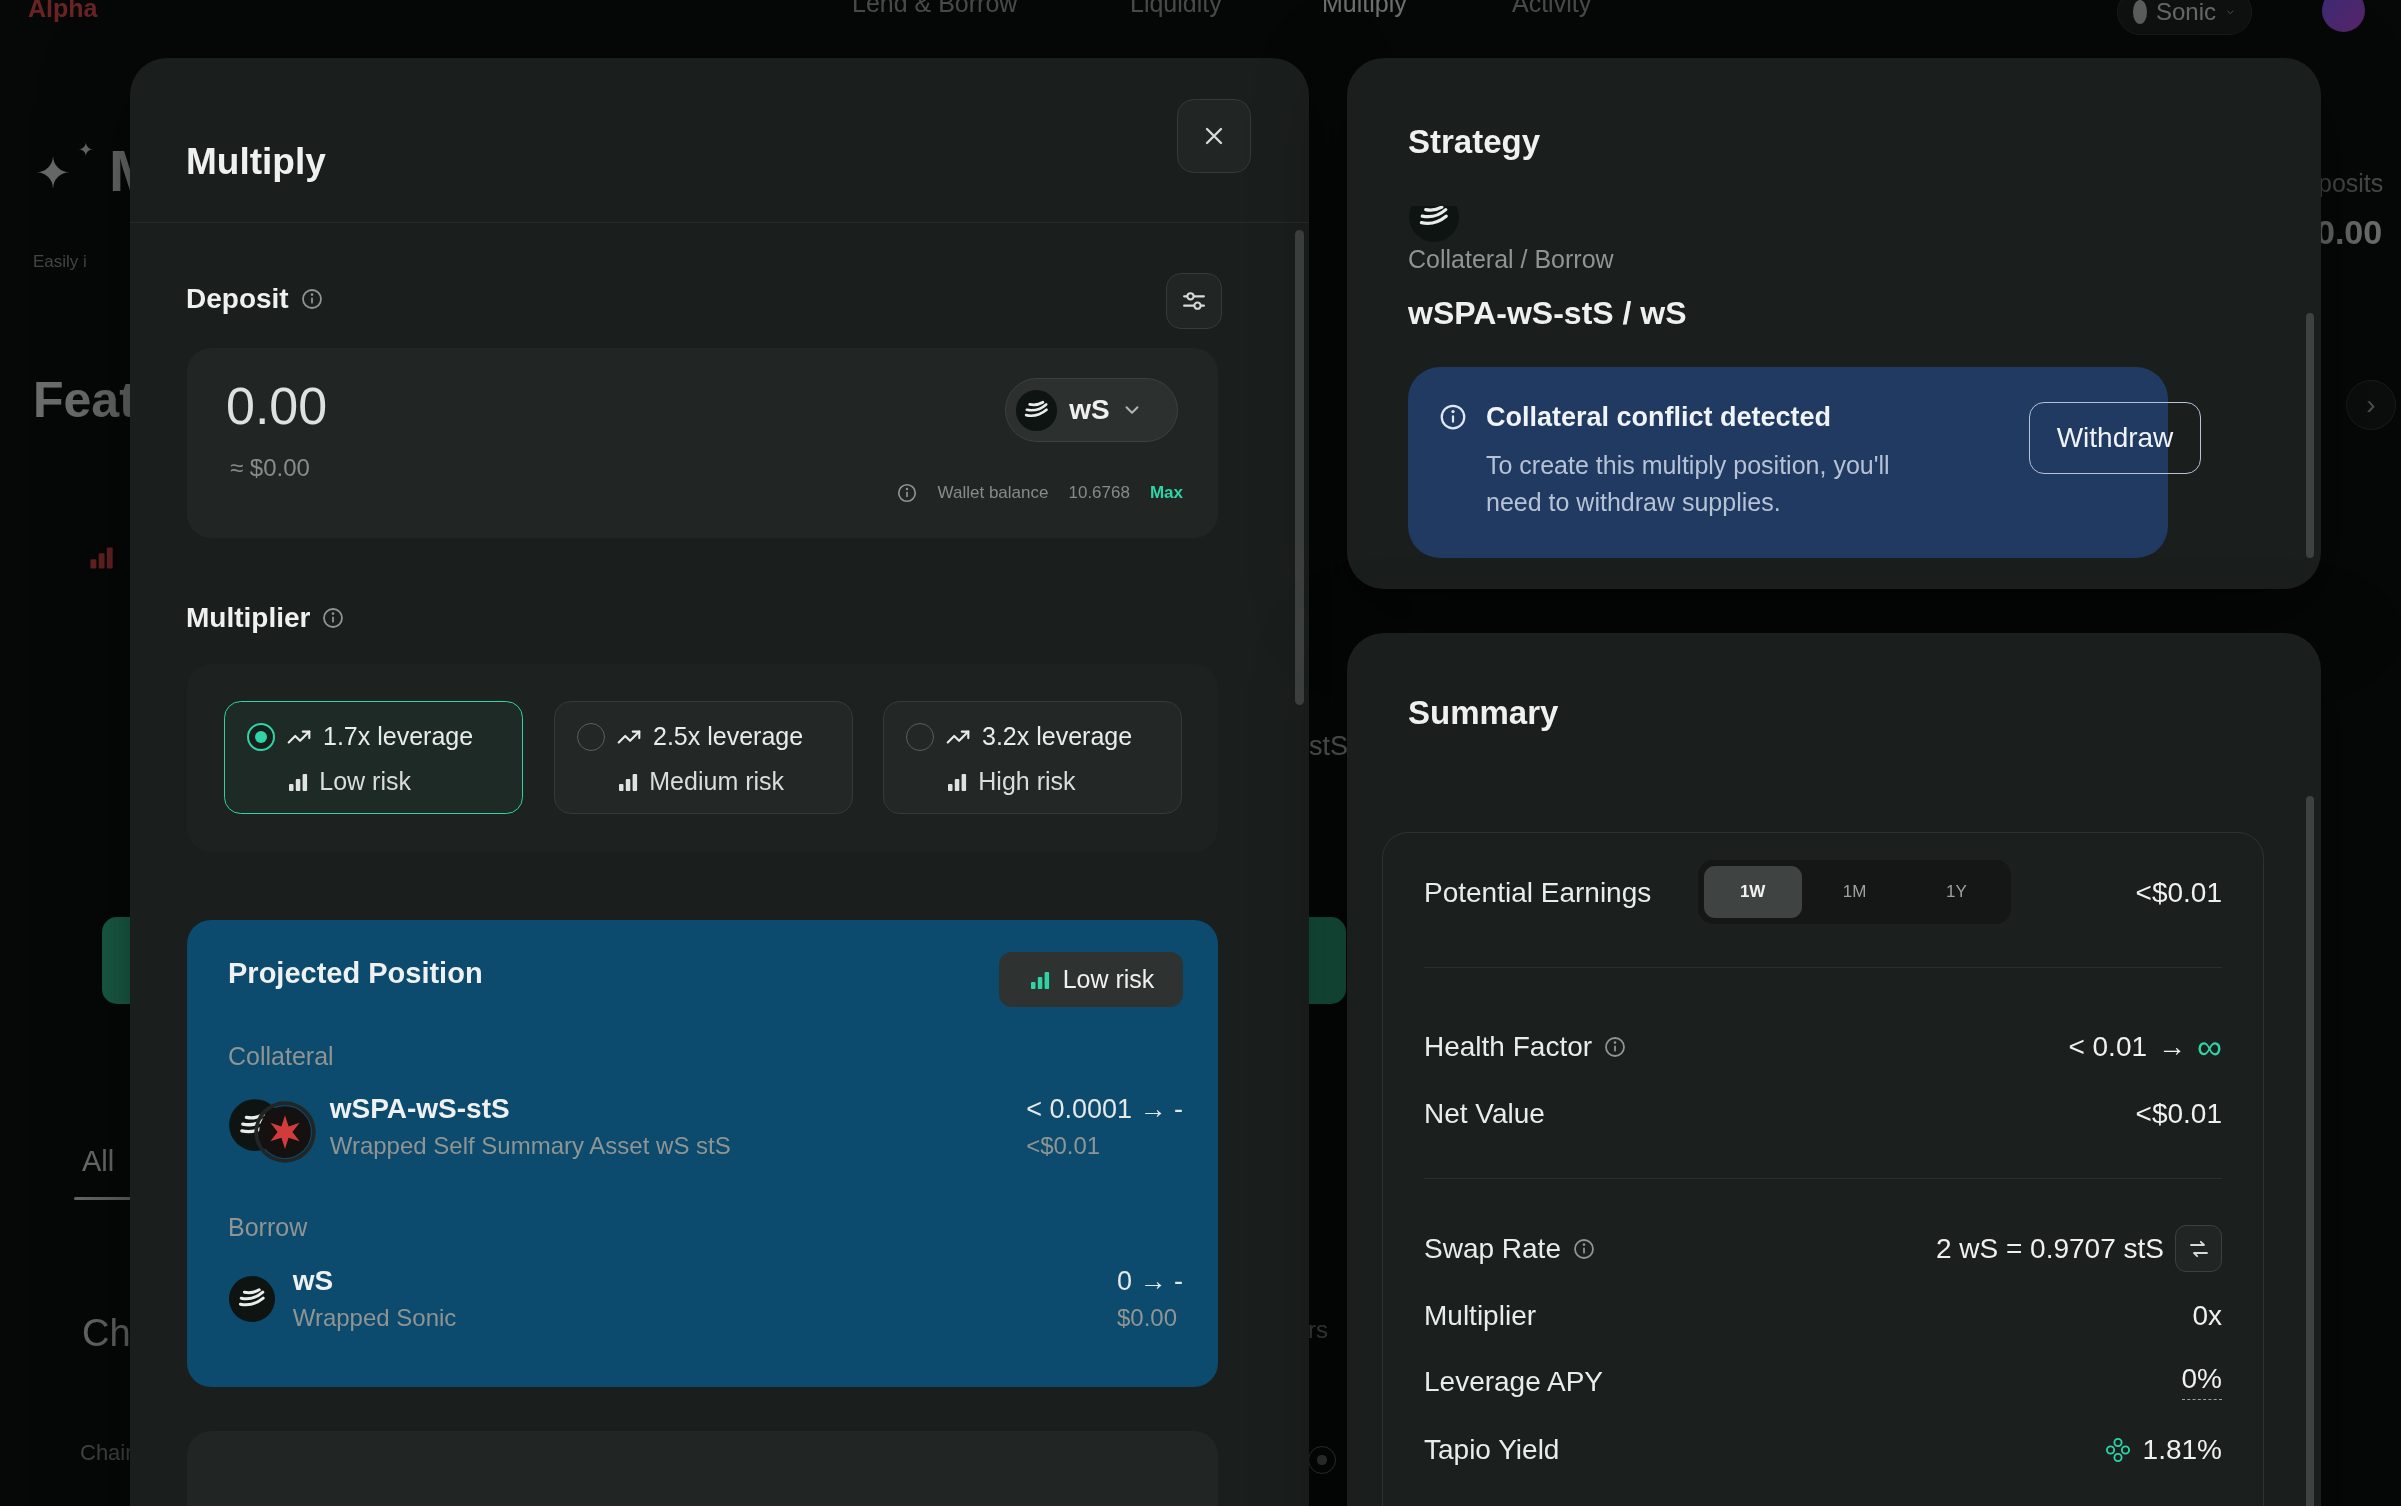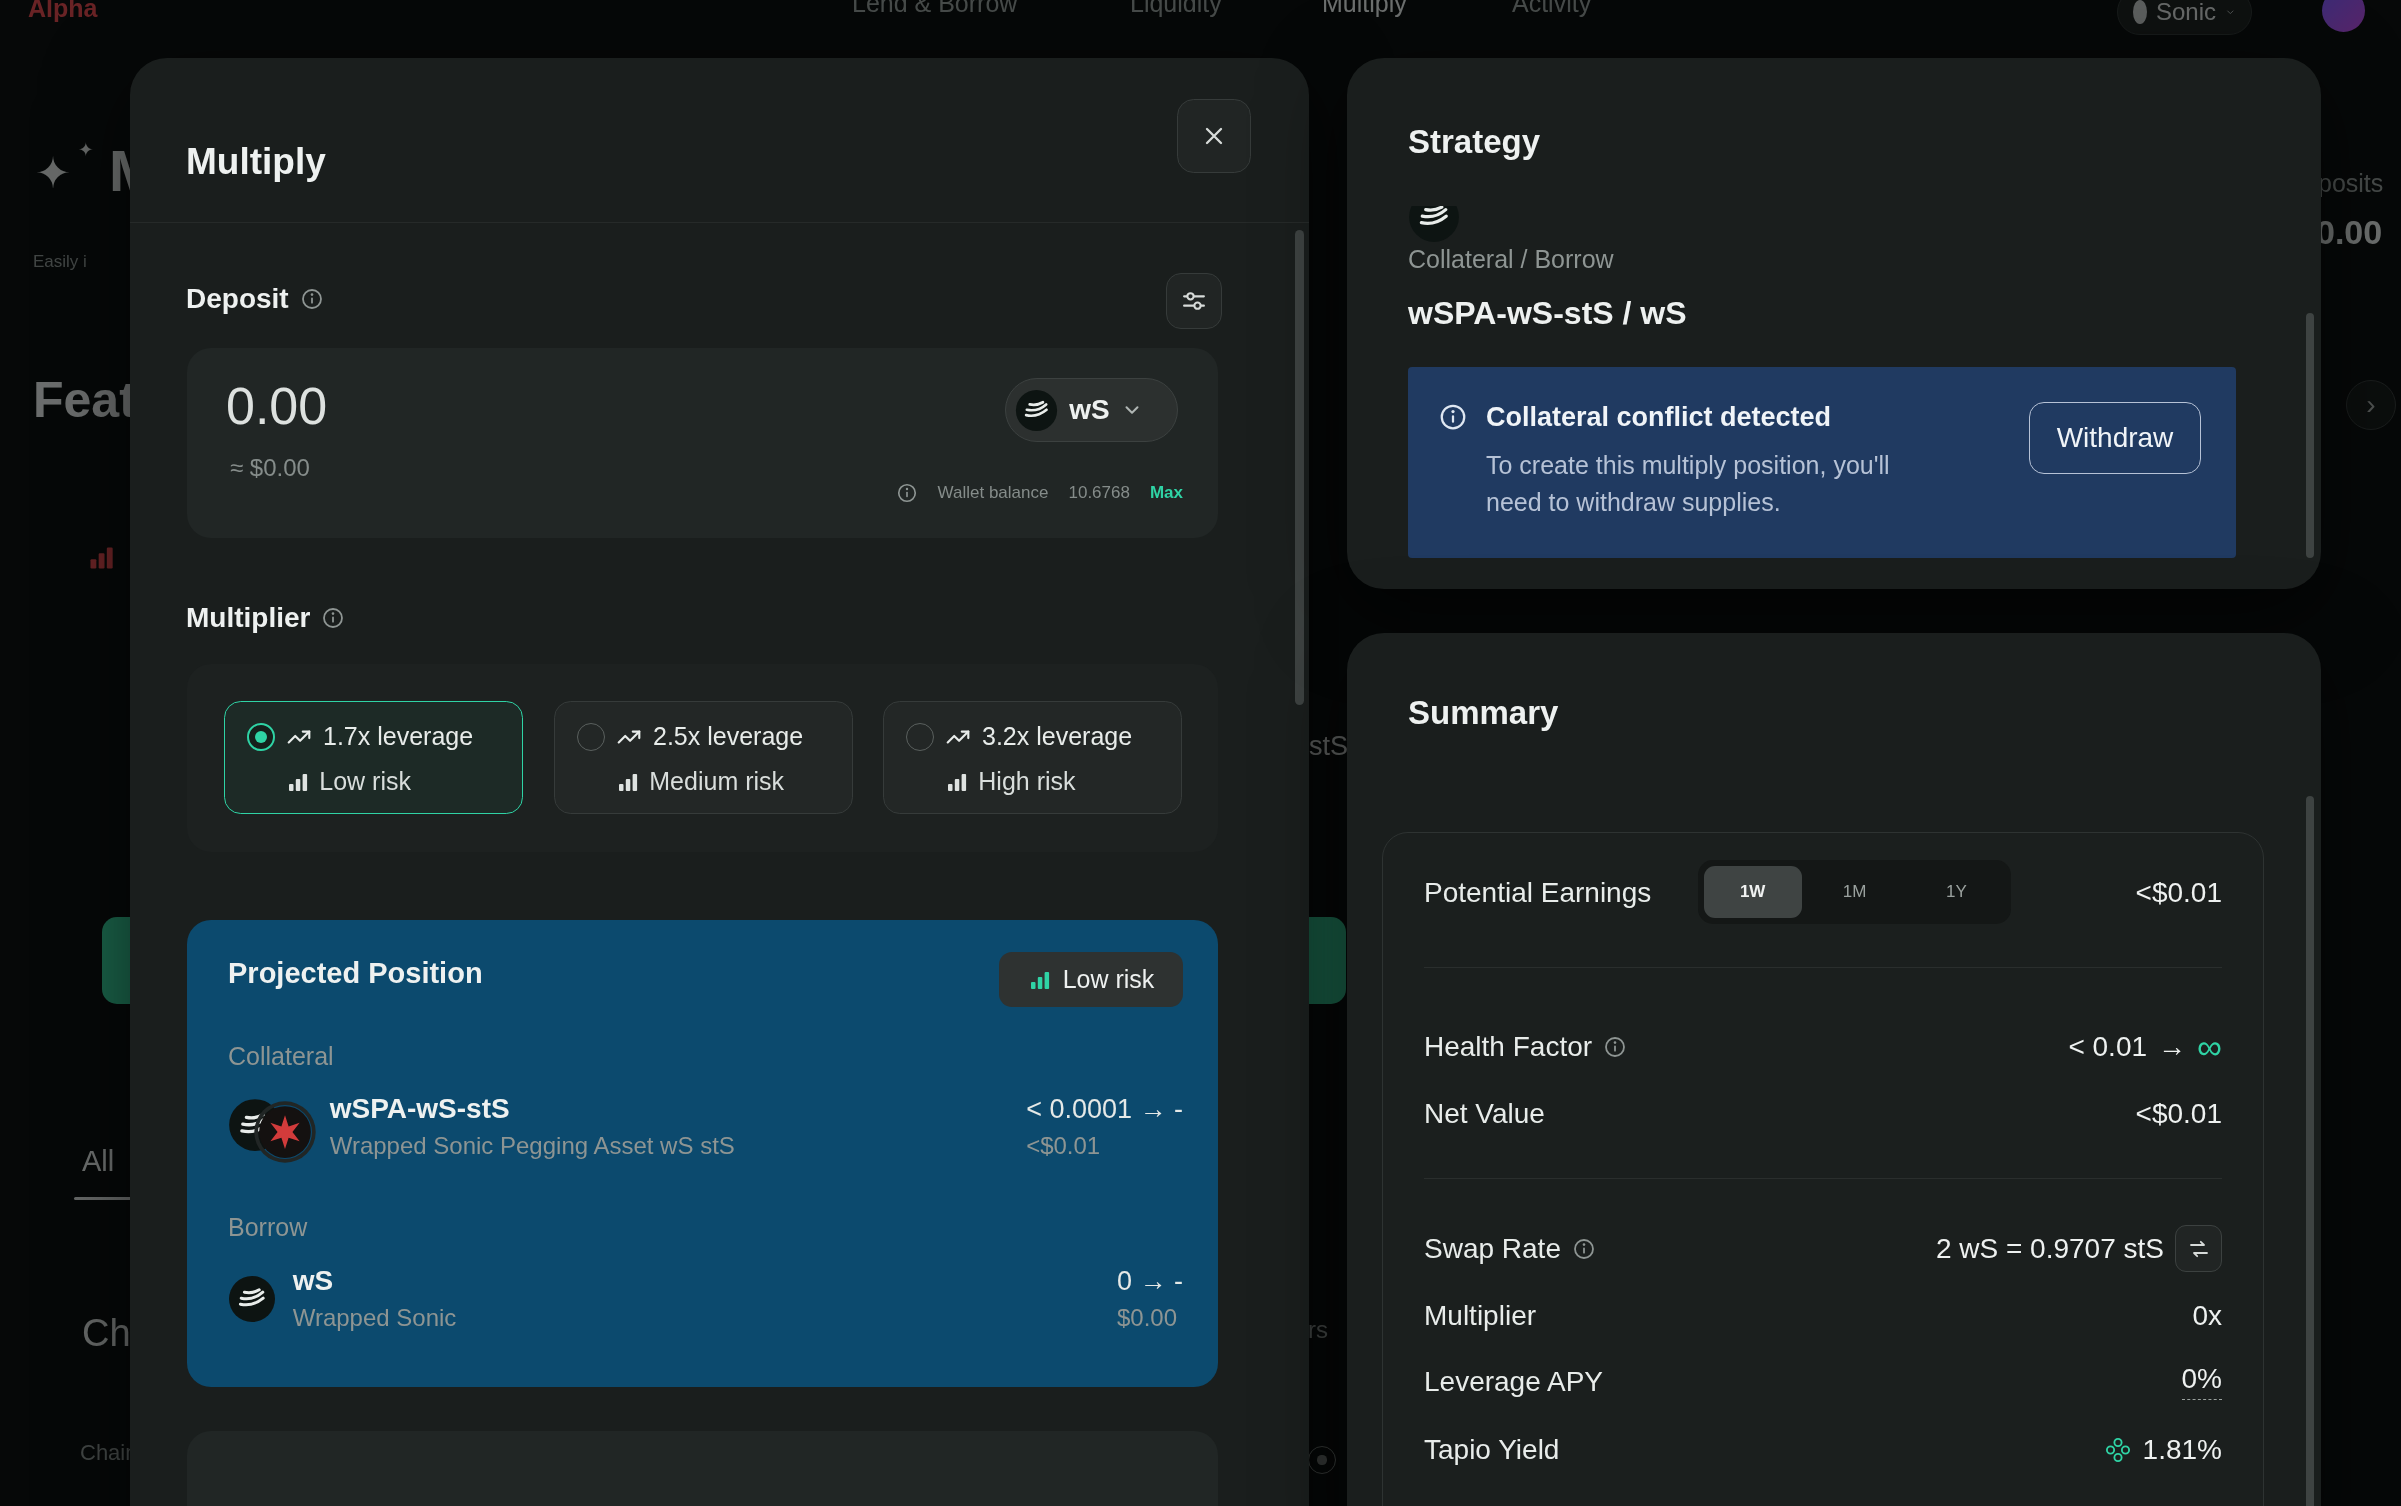--- a/index.html
+++ b/index.html
@@ -95,21 +95,21 @@
   .tok-pair .b{position:absolute;left:0;top:0;}
   .tok-pair .f{position:absolute;left:30px;top:7.4px;border-radius:50%;box-shadow:0 0 0 3.7px #212625;}
   .partial-card{left:57px;top:1373px;width:1031px;height:130px;border-radius:24px;background:#212625;}
 
   
   .strategy{left:1347px;top:58px;width:974px;height:531px;}
   .strat-title{left:61px;top:65px;font-size:33px;font-weight:700;}
   .strat-icon-clip{left:61px;top:148px;width:54px;height:41px;overflow:hidden;}
   .pair-label{left:61px;top:187px;font-size:25px;color:#8e9593;}
   .pair-value{left:61px;top:237px;font-size:32px;font-weight:700;}
-  .alert{left:61px;top:309px;width:828px;height:191px;border-radius:4px;background:#203a61;}
+  .alert{left:61px;top:309px;width:760px;height:191px;border-radius:32px;background:#203a61;}
   .alert-info{left:30px;top:35px;color:#dfe7f2;}
   .alert-title{left:78px;top:35px;font-size:27px;font-weight:700;color:#f0f4f8;}
   .alert-line{left:78px;font-size:25px;color:#b6c2d6;}
   .withdraw-btn{left:621px;top:35px;width:172px;height:72px;border-radius:15px;border:1.9px solid #b6c2d6;
                 background:transparent;display:flex;align-items:center;justify-content:center;
                 font-size:28px;color:#f0f4f8;box-sizing:border-box;cursor:pointer;}
   .strat-scroll{left:959px;top:255px;width:8.4px;height:245px;border-radius:4.6px;background:#3e4342;}
 
   
   .summary{left:1347px;top:633px;width:974px;height:928px;}
@@ -335,21 +335,21 @@
             <circle cx="12" cy="12" r="11.5" fill="#0d1412"></circle>
             <path d="M6.2 14.6c4 .9 8-.2 11.4-3M6.6 11.6c4 .8 7.8-.3 10.8-3M8.2 8.6c2.5.5 5 .2 7.4-1.2" stroke="#e8ecea" stroke-width="1.5" fill="none" stroke-linecap="round"></path>
           </svg>
           <svg class="f" width="54" height="54" viewBox="0 0 24 24">
             <circle cx="12" cy="12" r="11.5" fill="#141110"></circle>
             <path d="M12 4.5l1.6 5 4.9-1.6-3.2 4.1 3.2 4.1-4.9-1.6-1.6 5-1.6-5-4.9 1.6 3.2-4.1-3.2-4.1 4.9 1.6z" fill="#d23b3b"></path>
           </svg>
         </div>
         <div class="asset-text">
           <div class="asset-name">wSPA-wS-stS</div>
-          <div class="asset-desc">Wrapped Sonic Pegging Asset wS stS</div>
+          <div class="asset-desc">Wrapped Self Summary Asset wS stS</div>
         </div>
         <div class="asset-vals">
           <div class="asset-change">&lt; 0.0001 → -</div>
           <div class="asset-usd">&lt;$0.01</div>
         </div>
       </div>
 
       <div class="abs grp-label" style="left:41px;top:293px">Borrow</div>
 
       <div class="asset-row" style="top:345px">

